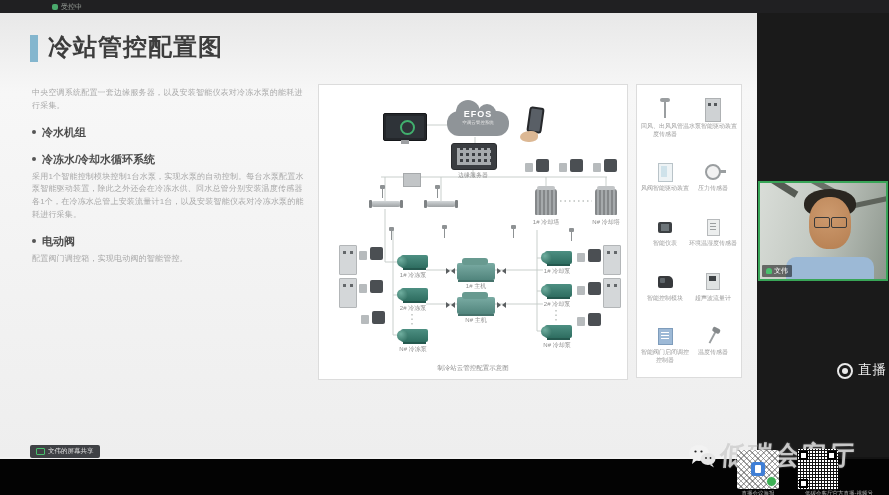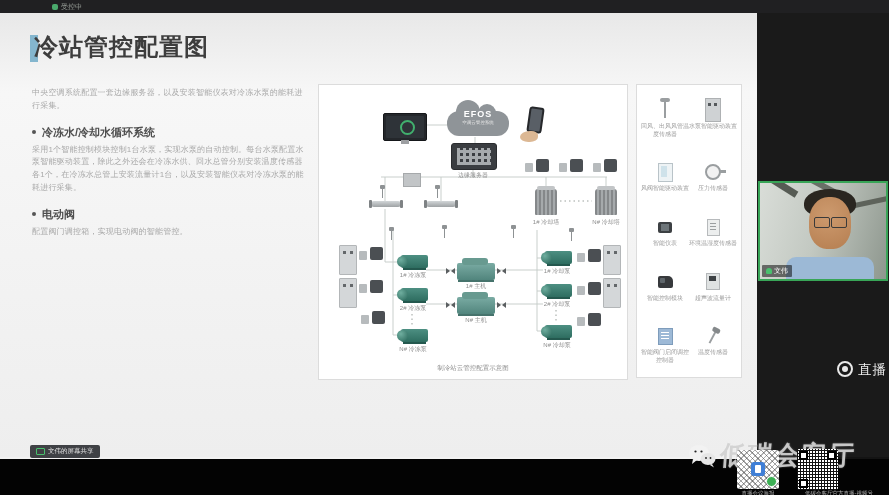--- a/index.html
+++ b/index.html
@@ -8,21 +8,21 @@
   
   .topbar{position:absolute;left:0;top:0;width:889px;height:13px;background:#202022;}
   .topstatus{position:absolute;left:52px;top:2px;display:flex;align-items:center;gap:3px;}
   .topstatus .dot{width:6px;height:6px;border-radius:2px;background:#4aa96c;}
   .topstatus span{font-size:7px;color:#9aa09a;}
   
   .slide{position:absolute;left:0;top:13px;width:757px;height:444px;
          background:linear-gradient(180deg,#e8e8e8 0%,#f7f7f7 18%,#eeeeee 100%);
          border-bottom:2px solid #f2f2f2;}
   .title-accent{position:absolute;left:30px;top:22px;width:8px;height:27px;background:#84b6ce;}
-  .slide-title{position:absolute;left:34px;top:18px;font-size:24px;font-weight:bold;color:#3d3d3d;letter-spacing:1px;}
+  .slide-title{position:absolute;left:48px;top:18px;font-size:24px;font-weight:bold;color:#3d3d3d;letter-spacing:1px;}
   
   .leftcol{position:absolute;left:32px;top:74px;width:272px;}
   .sec{margin-bottom:12px;}
   .sec-h{font-size:11px;font-weight:bold;color:#4e4e4e;margin-bottom:4px;}
   .sec-h::before{content:"";display:inline-block;width:4px;height:4px;border-radius:50%;background:#555;margin-right:6px;vertical-align:2px;}
   .sec-b{font-size:8px;color:#a9a9a9;line-height:1.6;letter-spacing:.2px;}
   
   .diagram{position:absolute;left:318px;top:71px;width:308px;height:294px;background:#fff;border:1px solid #dcdcdc;}
   .d-abs{position:absolute;}
   .d-label{position:absolute;font-size:6px;color:#8d8d8d;text-align:center;white-space:nowrap;}
@@ -104,21 +104,21 @@
   .beam3{position:absolute;right:-8px;top:18px;width:60px;height:5px;background:#5e635b;transform:rotate(-12deg);}
   .hair{position:absolute;left:44px;top:6px;width:52px;height:28px;background:#2a2620;border-radius:50% 50% 40% 40%;}
   .face{position:absolute;left:49px;top:14px;width:42px;height:52px;background:radial-gradient(circle at 45% 35%,#cd9a6e,#b57e50);border-radius:46% 46% 42% 42%;}
   .glasses{position:absolute;left:54px;top:34px;width:33px;height:10px;}
   .glasses::before{content:"";position:absolute;left:0;width:14px;height:9px;border:1.5px solid #3a3a3a;border-radius:2px;}
   .glasses::after{content:"";position:absolute;right:0;width:14px;height:9px;border:1.5px solid #3a3a3a;border-radius:2px;}
   .shirt{position:absolute;left:26px;top:74px;width:88px;height:24px;background:#9cb9d6;border-radius:10px 10px 0 0;}
   .nametag{position:absolute;left:2px;bottom:2px;display:flex;align-items:center;gap:2px;background:rgba(15,15,15,.55);padding:1px 4px;border-radius:1px;}
   .nametag .pico{width:6px;height:6px;border-radius:50% 50% 20% 20%;background:#49c06d;}
   .nametag span{font-size:7px;color:#fff;}
-  .livebadge{position:absolute;left:817px;top:361px;display:flex;align-items:flex-start;gap:5px;padding-left:20px;}
+  .livebadge{position:absolute;left:817px;top:361px;display:flex;align-items:flex-end;gap:5px;padding-left:20px;}
   .liveicon{width:12px;height:12px;border:2px solid #e9e9e9;border-radius:50%;position:relative;}
   .liveicon::before{content:"";position:absolute;left:3px;top:3px;width:6px;height:6px;border-radius:50%;background:#e9e9e9;}
   .livebadge span{font-size:13.5px;color:#ededed;letter-spacing:1px;}
   
   .footer{position:absolute;left:0;top:459px;width:889px;height:36px;background:#030303;}
   .watermark{position:absolute;left:688px;top:438px;display:flex;align-items:center;gap:4px;z-index:6;}
   .wm-text{font-size:26px;font-weight:bold;color:rgba(208,208,208,.92);letter-spacing:1px;transform:skewX(-4deg);white-space:nowrap;
            text-shadow:0 0 2px rgba(255,255,255,.35);}
   .qr{position:absolute;background:#fff;border-radius:2px;z-index:7;}
   .qr-left{left:737px;top:450px;width:42px;height:39px;
@@ -147,20 +147,21 @@
 
 <div class="slide">
   <div class="title-accent"></div>
   <div class="slide-title">冷站管控配置图</div>
 
   <div class="leftcol">
     <div class="sec">
       <div class="sec-b">中央空调系统配置一套边缘服务器，以及安装智能仪表对冷冻水泵的能耗进行采集。</div>
     </div>
     <div class="sec">
+      <div class="sec-h">冷水机组</div>
     </div>
     <div class="sec">
       <div class="sec-h">冷冻水/冷却水循环系统</div>
       <div class="sec-b">采用1个智能控制模块控制1台水泵，实现水泵的自动控制。每台水泵配置水泵智能驱动装置，除此之外还会在冷冻水供、回水总管分别安装温度传感器各1个，在冷冻水总管上安装流量计1台，以及安装智能仪表对冷冻水泵的能耗进行采集。</div>
     </div>
     <div class="sec">
       <div class="sec-h">电动阀</div>
       <div class="sec-b">配置阀门调控箱，实现电动阀的智能管控。</div>
     </div>
   </div>

